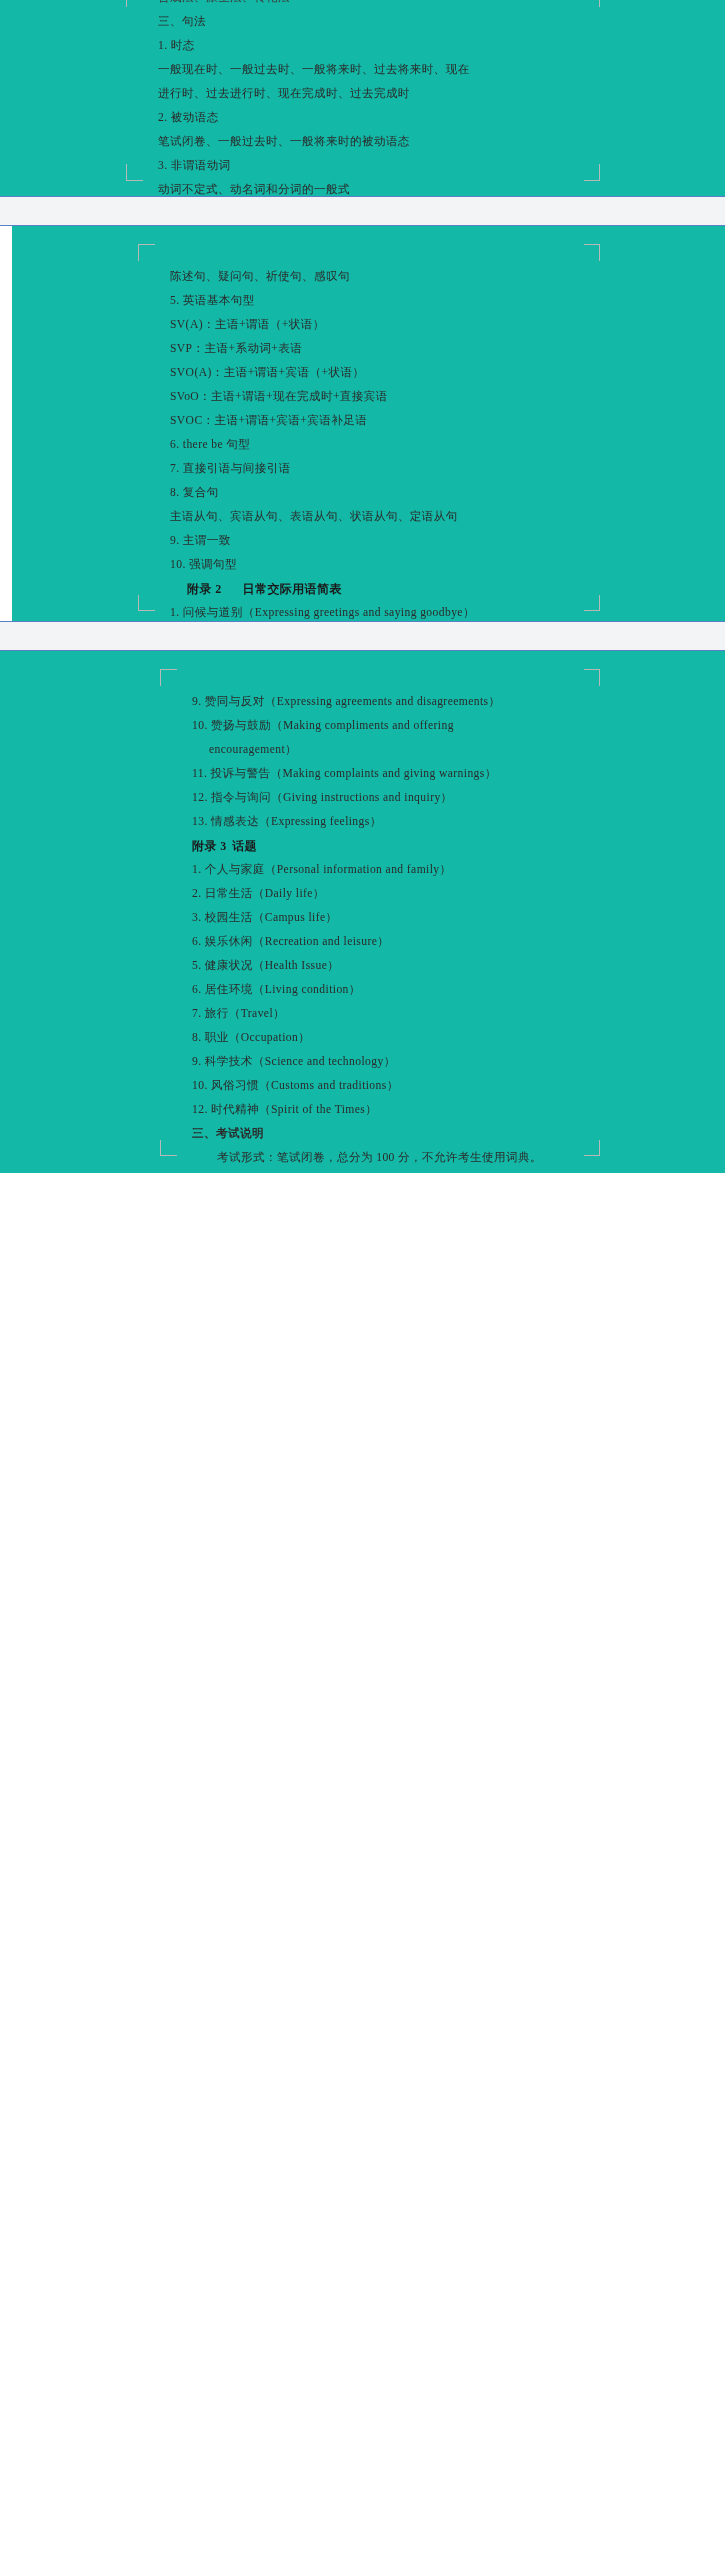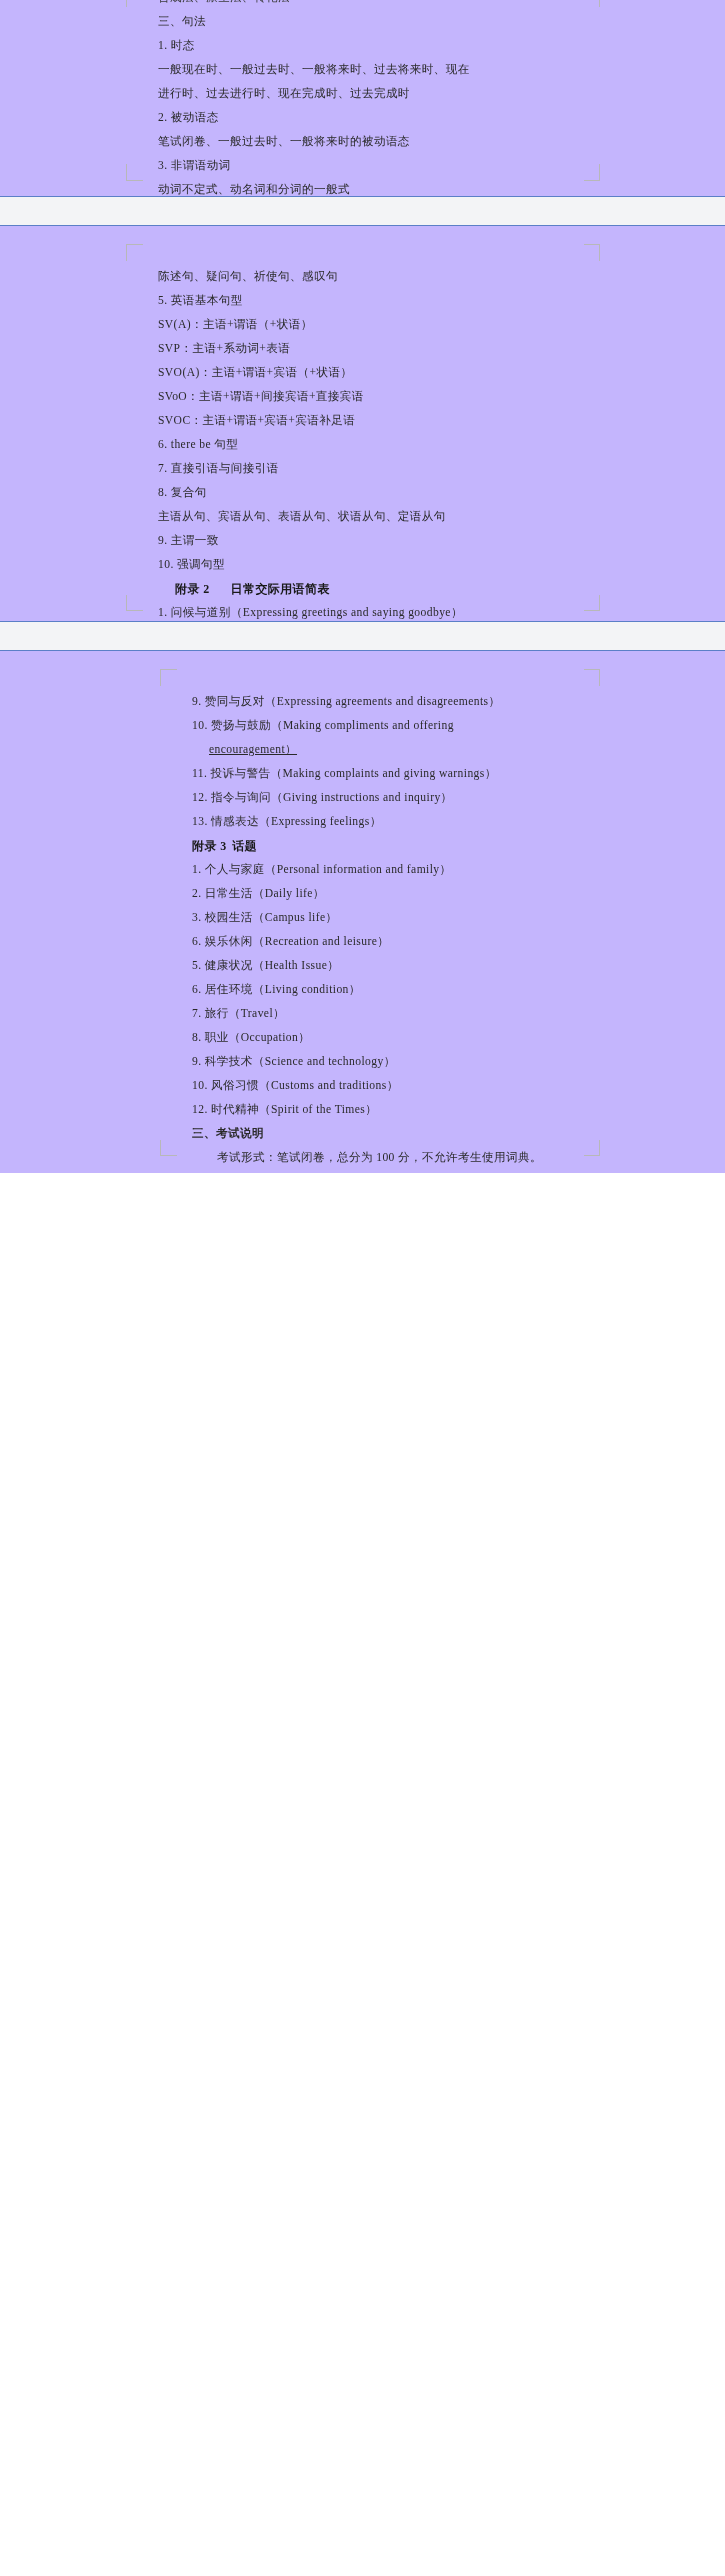--- a/index.html
+++ b/index.html
@@ -11,21 +11,21 @@
     font-family: "Liberation Serif", serif;
     color: #1a1a1a;
   }
   .page-wrap {
     width: 726px;
     margin: 0 auto;
     position: relative;
   }
   .page {
     position: relative;
-    background: #c4b5fd;
+    background: #14b8a6;
     box-sizing: border-box;
     overflow: hidden;
   }
   .page-inner {
     position: relative;
     padding: 0 141px 0 141px;
     box-sizing: border-box;
     height: 100%;
   }
   .sep {
@@ -50,21 +50,20 @@
   .line {
     font-size: 11.6px;
     line-height: 24px;
     letter-spacing: 0.4px;
     white-space: pre-wrap;
     color: #2a2a2a;
   }
   .line.plain { padding-left: 17px; }
   .line.cont {
     padding-left: 34px;
-    text-decoration: underline;
   }
   .line.sect { font-weight: bold; padding-left: 17px; }
   .line.para-indent { padding-left: 42px; }
   .line.top-partial {
     color: #3a3a3a;
   }
   .clip-top {
     height: 10px;
     overflow: hidden;
     position: relative;
@@ -105,33 +104,33 @@
       <div class="line plain">2. 被动语态</div>
       <div class="line plain">笔试闭卷、一般过去时、一般将来时的被动语态</div>
       <div class="line plain">3. 非谓语动词</div>
       <div class="line plain">动词不定式、动名词和分词的一般式</div>
 
     </div>
   </div>
 
   <div class="sep"></div>
 
-  <div class="page" style="height:395px;">
+  <div class="page" style="height:395px;margin-left:12px;">
     <div class="page-inner" style="padding-top:39px;">
       <div class="crop tl" style="left:126px;top:18.3px;"></div>
       <div class="crop tr" style="right:126px;top:18.3px;"></div>
       <div class="crop bl" style="left:126px;bottom:10px;"></div>
       <div class="crop br" style="right:126px;bottom:10px;"></div>
 
       <div class="line plain">陈述句、疑问句、祈使句、感叹句</div>
       <div class="line plain">5. 英语基本句型</div>
       <div class="line plain">SV(A)：主语+谓语（+状语）</div>
       <div class="line plain">SVP：主语+系动词+表语</div>
       <div class="line plain">SVO(A)：主语+谓语+宾语（+状语）</div>
-      <div class="line plain">SVoO：主语+谓语+间接宾语+直接宾语</div>
+      <div class="line plain">SVoO：主语+谓语+现在完成时+直接宾语</div>
       <div class="line plain">SVOC：主语+谓语+宾语+宾语补足语</div>
       <div class="line plain">6. there be 句型</div>
       <div class="line plain">7. 直接引语与间接引语</div>
       <div class="line plain">8. 复合句</div>
       <div class="line plain">主语从句、宾语从句、表语从句、状语从句、定语从句</div>
       <div class="line plain">9. 主谓一致</div>
       <div class="line plain">10. 强调句型</div>
 
       <div class="appendix-title">
         <span>附录 2</span><span class="gap"></span><span>日常交际用语简表</span>

